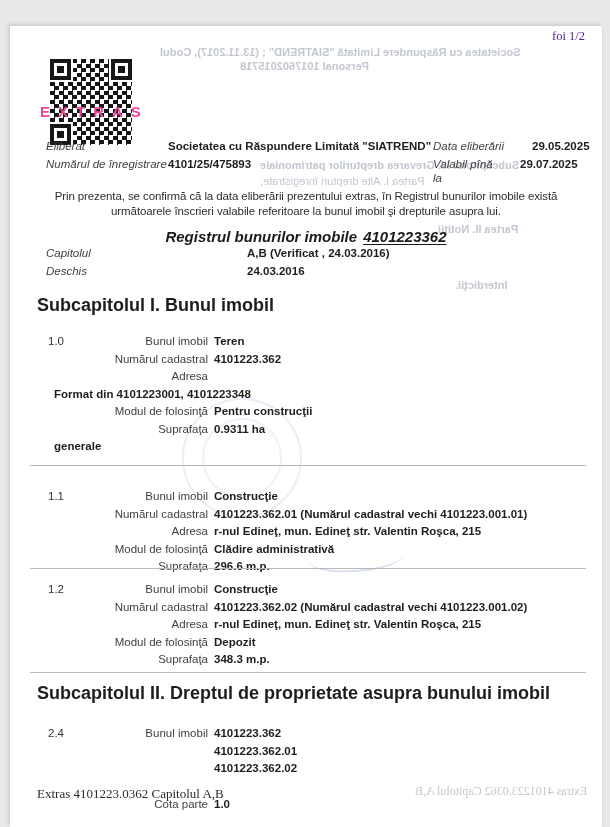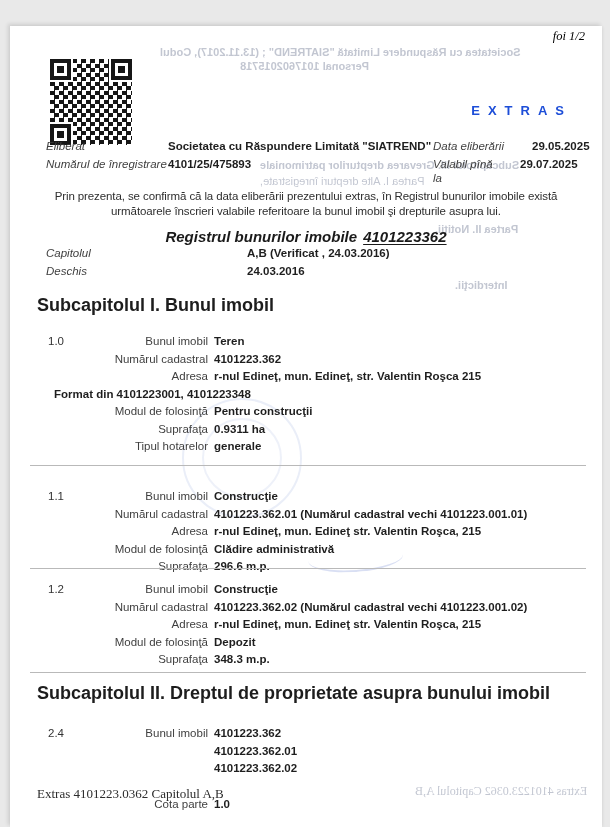--- a/index.html
+++ b/index.html
@@ -8,35 +8,35 @@
     background:#e9e9e9;
     font-family:"Liberation Sans","DejaVu Sans",sans-serif;
     -webkit-font-smoothing:antialiased;
   }
   .page{
     position:absolute;left:10px;top:26px;width:592px;height:801px;
     background:#ffffff;
     box-shadow:-2px -2px 4px rgba(0,0,0,0.12), 1px 1px 3px rgba(0,0,0,0.06);
   }
   .folio{position:absolute;right:17px;top:3px;font-family:"Liberation Serif","DejaVu Serif",serif;
-    font-size:12.5px;color:#000000;font-style:italic;}
+    font-size:12.5px;color:#4c1d95;}
   
   .qr{position:absolute;left:40px;top:33px;width:82px;height:86px;
     background:repeating-conic-gradient(#161616 0% 25%, #ffffff 0% 50%);
     background-size:9px 9px;outline:2px solid #fff;}
   .qf{position:absolute;width:21px;height:21px;border:4px solid #161616;background:#fff;
     box-sizing:border-box;box-shadow:0 0 0 2px #fff;}
   .qf::after{content:"";position:absolute;left:3px;top:3px;width:7px;height:7px;background:#161616;}
   .qf.tl{left:0;top:0}.qf.tr{right:0;top:0}.qf.bl{left:0;bottom:0}
   
   .org{position:absolute;left:118px;right:58px;top:29px;text-align:center;
     font-size:16.5px;line-height:21px;color:#3a3a3a;letter-spacing:0.2px;}
   .org div{text-decoration:underline;text-underline-offset:3px;}
-  .extras{position:absolute;left:30px;right:30px;top:77px;text-align:right;
-    font-weight:bold;font-size:13px;letter-spacing:8px;color:#1d4ed8;}
+  .extras{position:absolute;left:30px;right:30px;top:77px;text-align:left;
+    font-weight:bold;font-size:15px;letter-spacing:8px;color:#ec4899;}
   .subtitle{position:absolute;left:20px;right:20px;top:96px;text-align:center;
     font-weight:bold;font-size:12.5px;color:#1f1f1f;}
   
   .ilab{position:absolute;font-style:italic;font-size:11.5px;color:#3f3f3f;white-space:nowrap;}
   .ival{position:absolute;font-weight:bold;font-size:11.5px;color:#1e1e1e;white-space:nowrap;}
   
   .confirm{position:absolute;left:34px;right:34px;top:163px;text-align:center;
     font-size:11.5px;line-height:15px;color:#2e2e2e;letter-spacing:-0.1px;}
   .regtitle{position:absolute;left:20px;right:20px;top:202px;text-align:center;
     font-weight:bold;font-style:italic;font-size:15px;color:#1a1a1a;}
@@ -119,35 +119,33 @@
     <div class="drow">
         <span class="dl">Bunul imobil</span>
         <span class="dv">Teren</span>
       </div>
     <div class="drow">
         <span class="dl">Numărul cadastral</span>
         <span class="dv">4101223.362</span>
       </div>
     <div class="drow">
         <span class="dl">Adresa</span>
-        <span class="dv">r-nul Edineţ, mun. Edineţ, str. Valentin Roşca 215</span>
       </div>
     <div class="drow">
         <span class="dv">Format din 4101223001, 4101223348</span>
       </div>
     <div class="drow">
         <span class="dl">Modul de folosinţă</span>
         <span class="dv">Pentru construcţii</span>
       </div>
     <div class="drow">
         <span class="dl">Suprafaţa</span>
         <span class="dv">0.9311 ha</span>
       </div>
     <div class="drow">
-        <span class="dl">Tipul hotarelor</span>
         <span class="dv">generale</span>
       </div>
   </div>
 
   <div class="divider" style="top:439px;"></div>
 
   <div class="sec" style="top:463px;">
     <span class="secnum">1.1</span>
     <div class="drow">
         <span class="dl">Bunul imobil</span>

